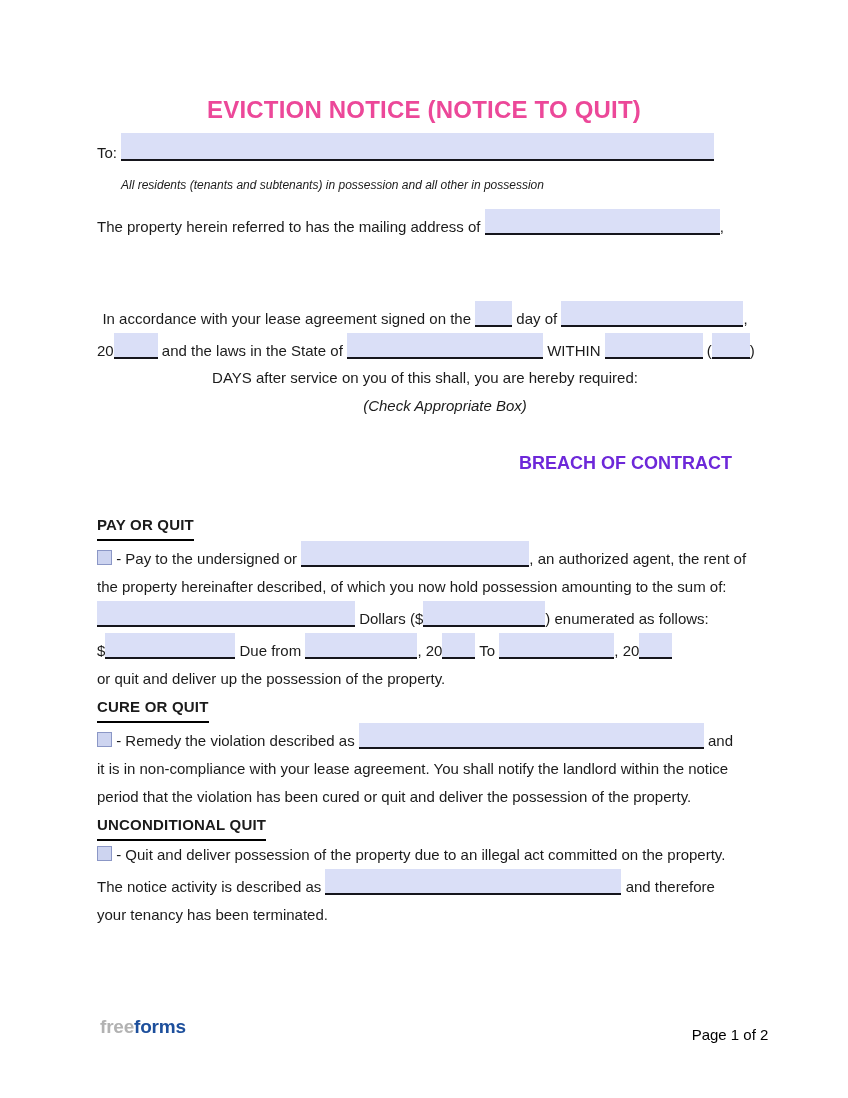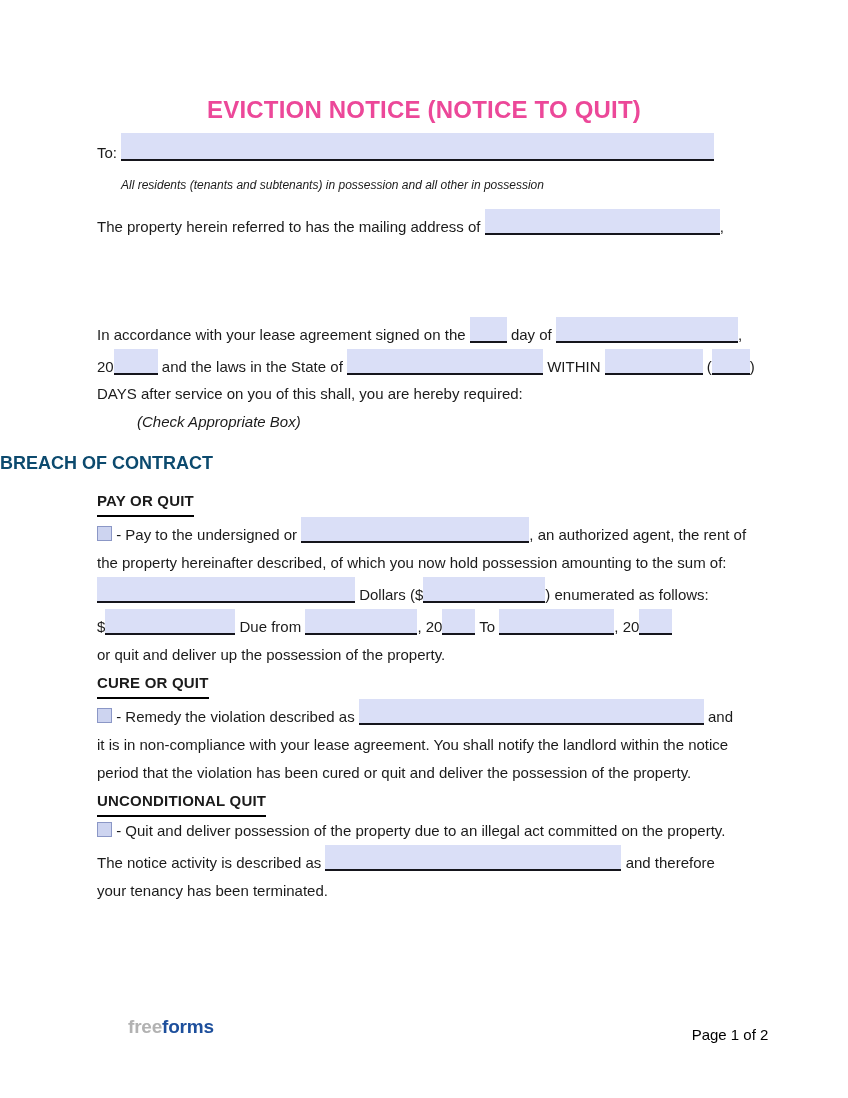--- a/index.html
+++ b/index.html
@@ -24,25 +24,25 @@
   .i{font-style:italic;margin-left:40px;}
   .checkbox{
     display:inline-block;width:13px;height:13px;background:#cdd4f0;
     border:1px solid #8b97c6;vertical-align:-1px;cursor:pointer;
   }
   .sechead{
     display:inline-block;font-weight:bold;border-bottom:2px solid #000;
     padding-bottom:0px;letter-spacing:.2px;
   }
   .center-head{
-    left:0;width:732px;text-align:left;font-weight:bold;font-size:18px;color:#0c4a6e;
+    left:0;width:732px;text-align:right;font-weight:bold;font-size:18px;color:#6d28d9;
   }
   .note{font-style:italic;font-size:12px;margin-left:24px;}
   .logo{font-size:19px;letter-spacing:-.2px;}
-  .logo .free{color:#b2b2b2;font-weight:bold;margin-left:28px;}
+  .logo .free{color:#b2b2b2;font-weight:bold;}
   .logo .forms{color:#1d4f9c;font-weight:bold;}
   .pagenum{position:absolute;left:670px;width:120px;text-align:center;font-size:15px;color:#000;}
 </style>
 </head>
 <body>
 
 <div class="page">
 
   <div class="abs title" style="top:96px;">EVICTION NOTICE (NOTICE TO QUIT)</div>
 
@@ -53,21 +53,21 @@
 
   <div class="abs note" style="top:178px;">All residents (tenants and subtenants) in possession and all other in possession</div>
 
   <div class="abs para" style="top:209px;">
     <div class="ln">
       <span>The property herein referred to has the mailing address of</span>
       <span class="field" style="width:235px;"></span><span>,</span>
     </div>
   </div>
 
-  <div class="abs para" style="top:317px;">
+  <div class="abs para" style="top:301px;text-align:center;">
     <div class="ln">
       <span>In accordance with your lease agreement signed on the</span>
       <span class="field" style="width:37px;"></span>
       <span>day of</span>
       <span class="field" style="width:182px;"></span><span>,</span>
     </div>
     <div class="ln">
       <span>20</span><span class="field" style="width:44px;"></span>
       <span>and the laws in the State of</span>
       <span class="field" style="width:196px;"></span>
@@ -79,21 +79,21 @@
       <span class="b">DAYS</span>
       <span>after service on you of this shall, you are hereby required:</span>
     </div>
     <div class="ln">
       <span class="i">(Check Appropriate Box)</span>
     </div>
   </div>
 
   <div class="abs center-head" style="top:453px;">BREACH OF CONTRACT</div>
 
-  <div class="abs" style="top:487px;">
+  <div class="abs" style="top:511px;">
 
     <div class="ln">
       <span class="sechead">PAY OR QUIT</span>
     </div>
     <div class="ln">
       <span class="checkbox"></span>
       <span>- Pay to the undersigned or</span>
       <span class="field" style="width:228px;"></span><span>, an authorized agent, the rent of</span>
     </div>
     <div class="ln">

